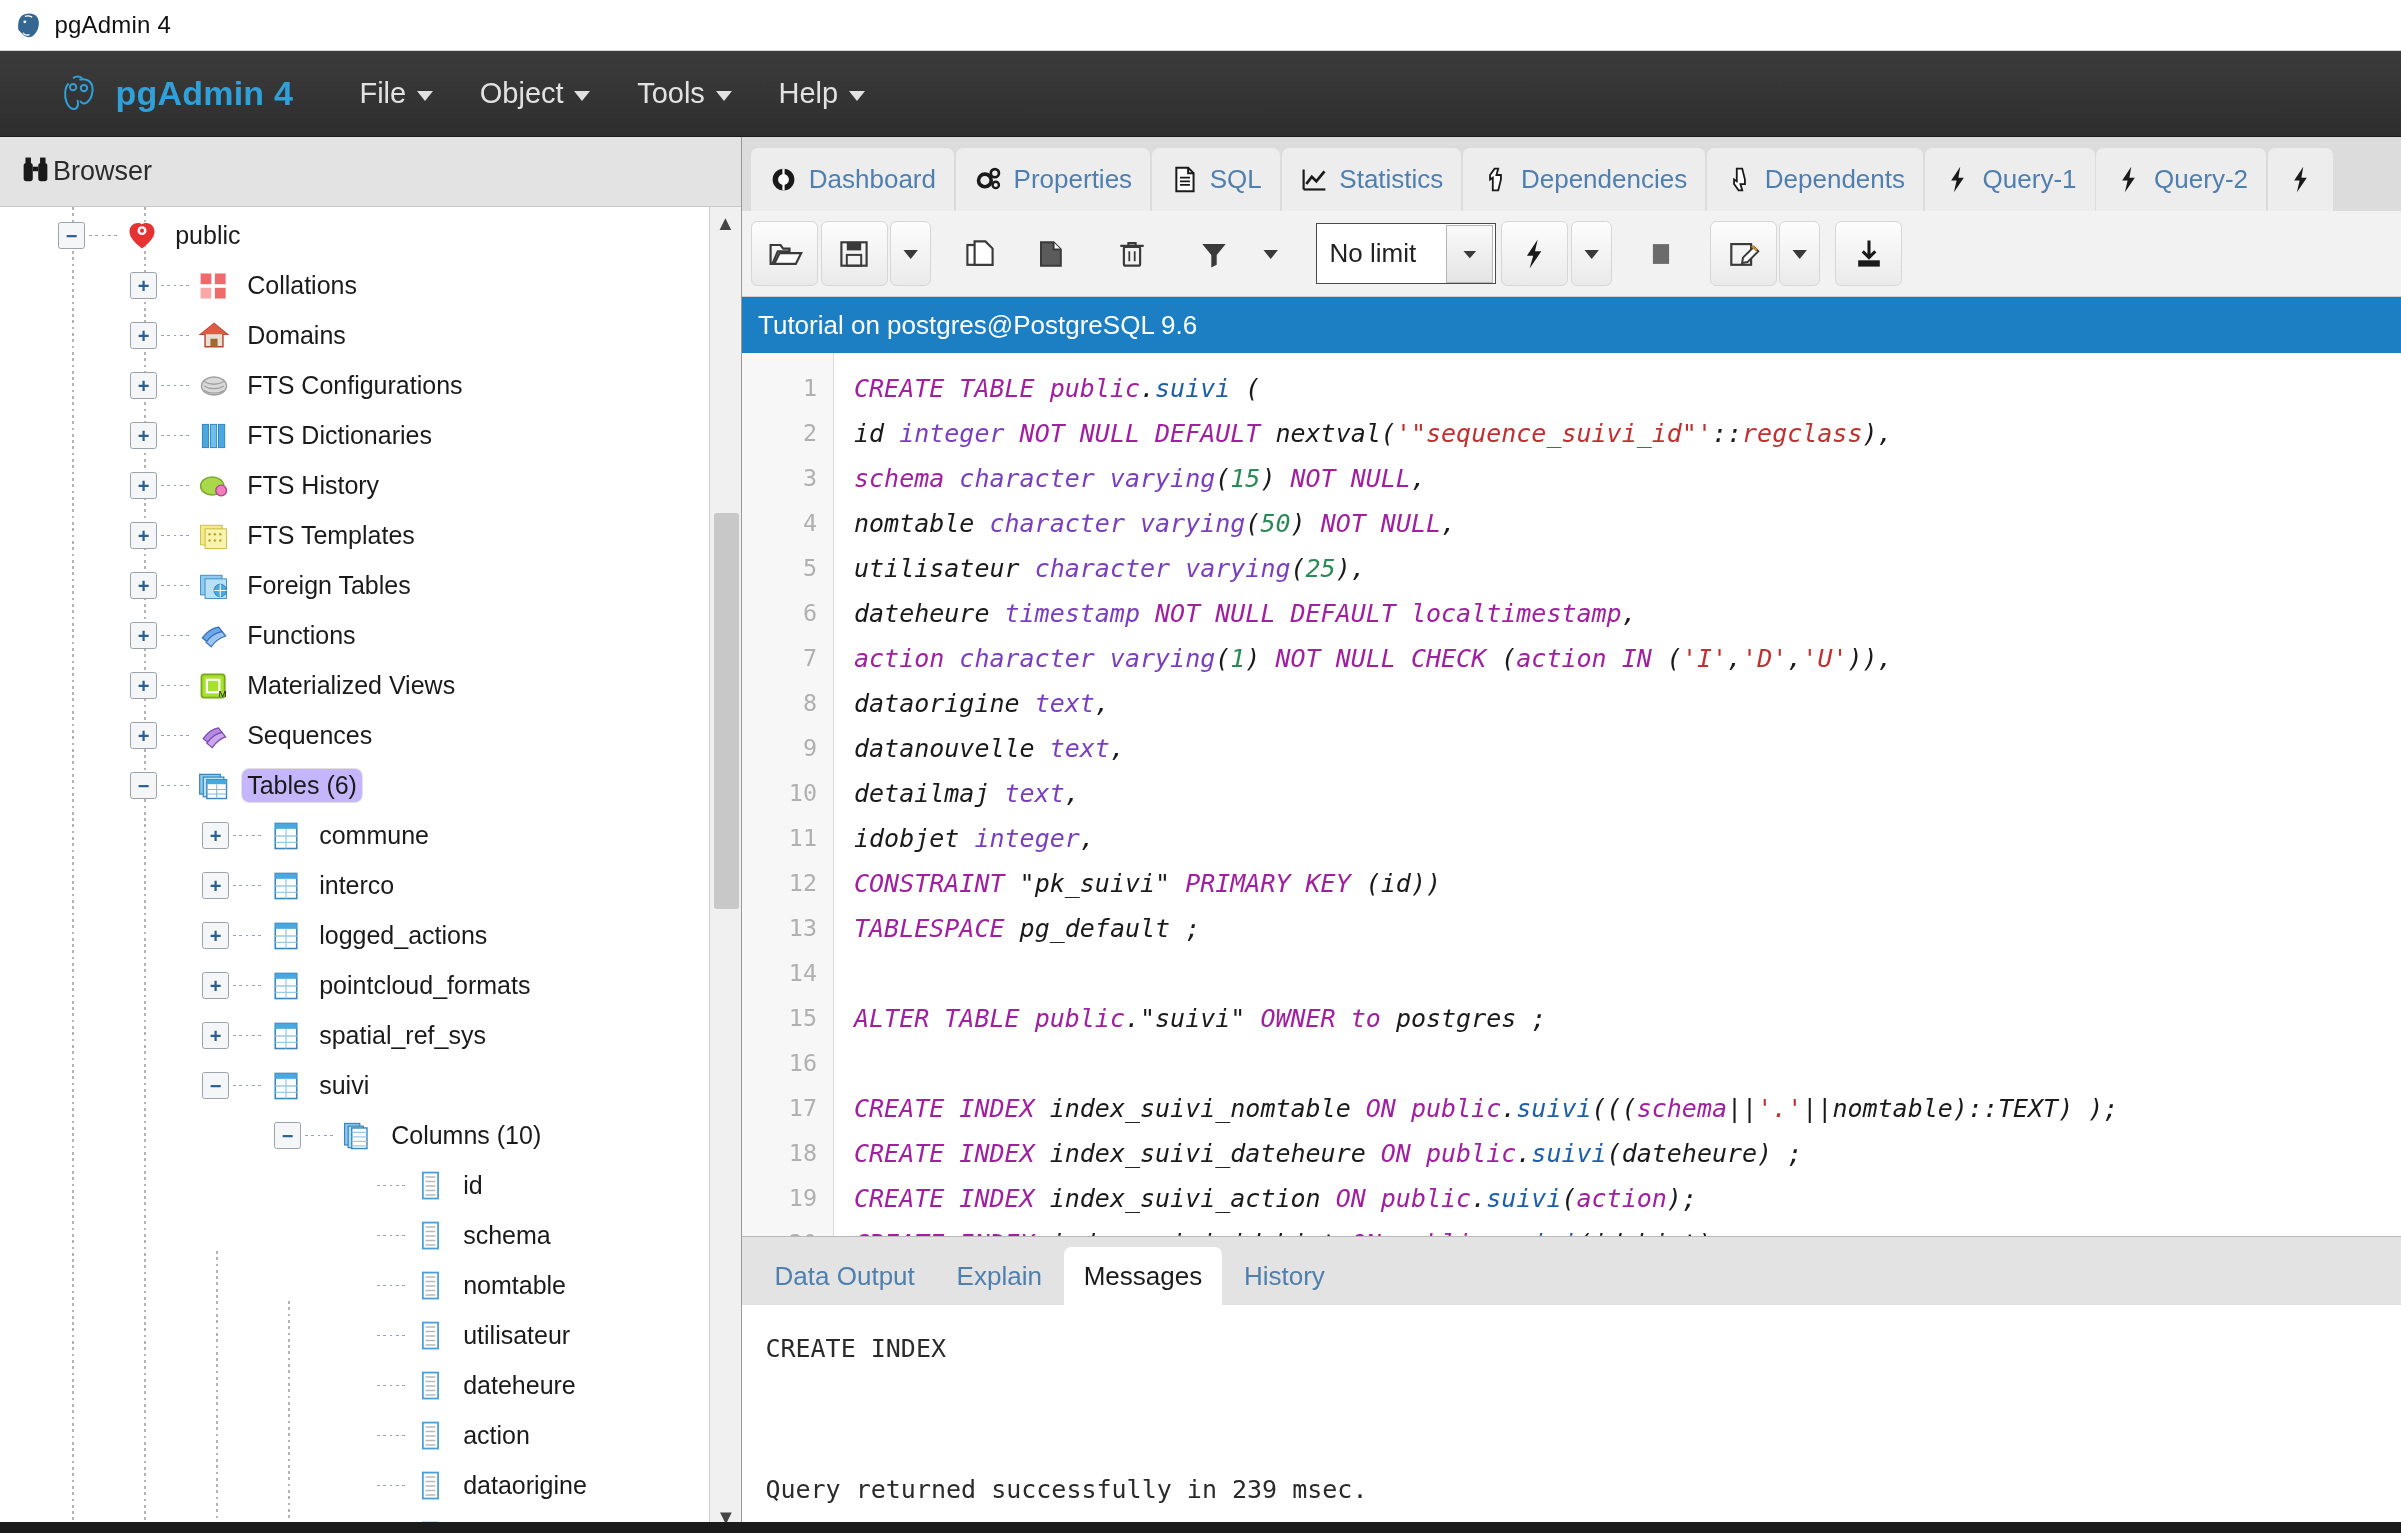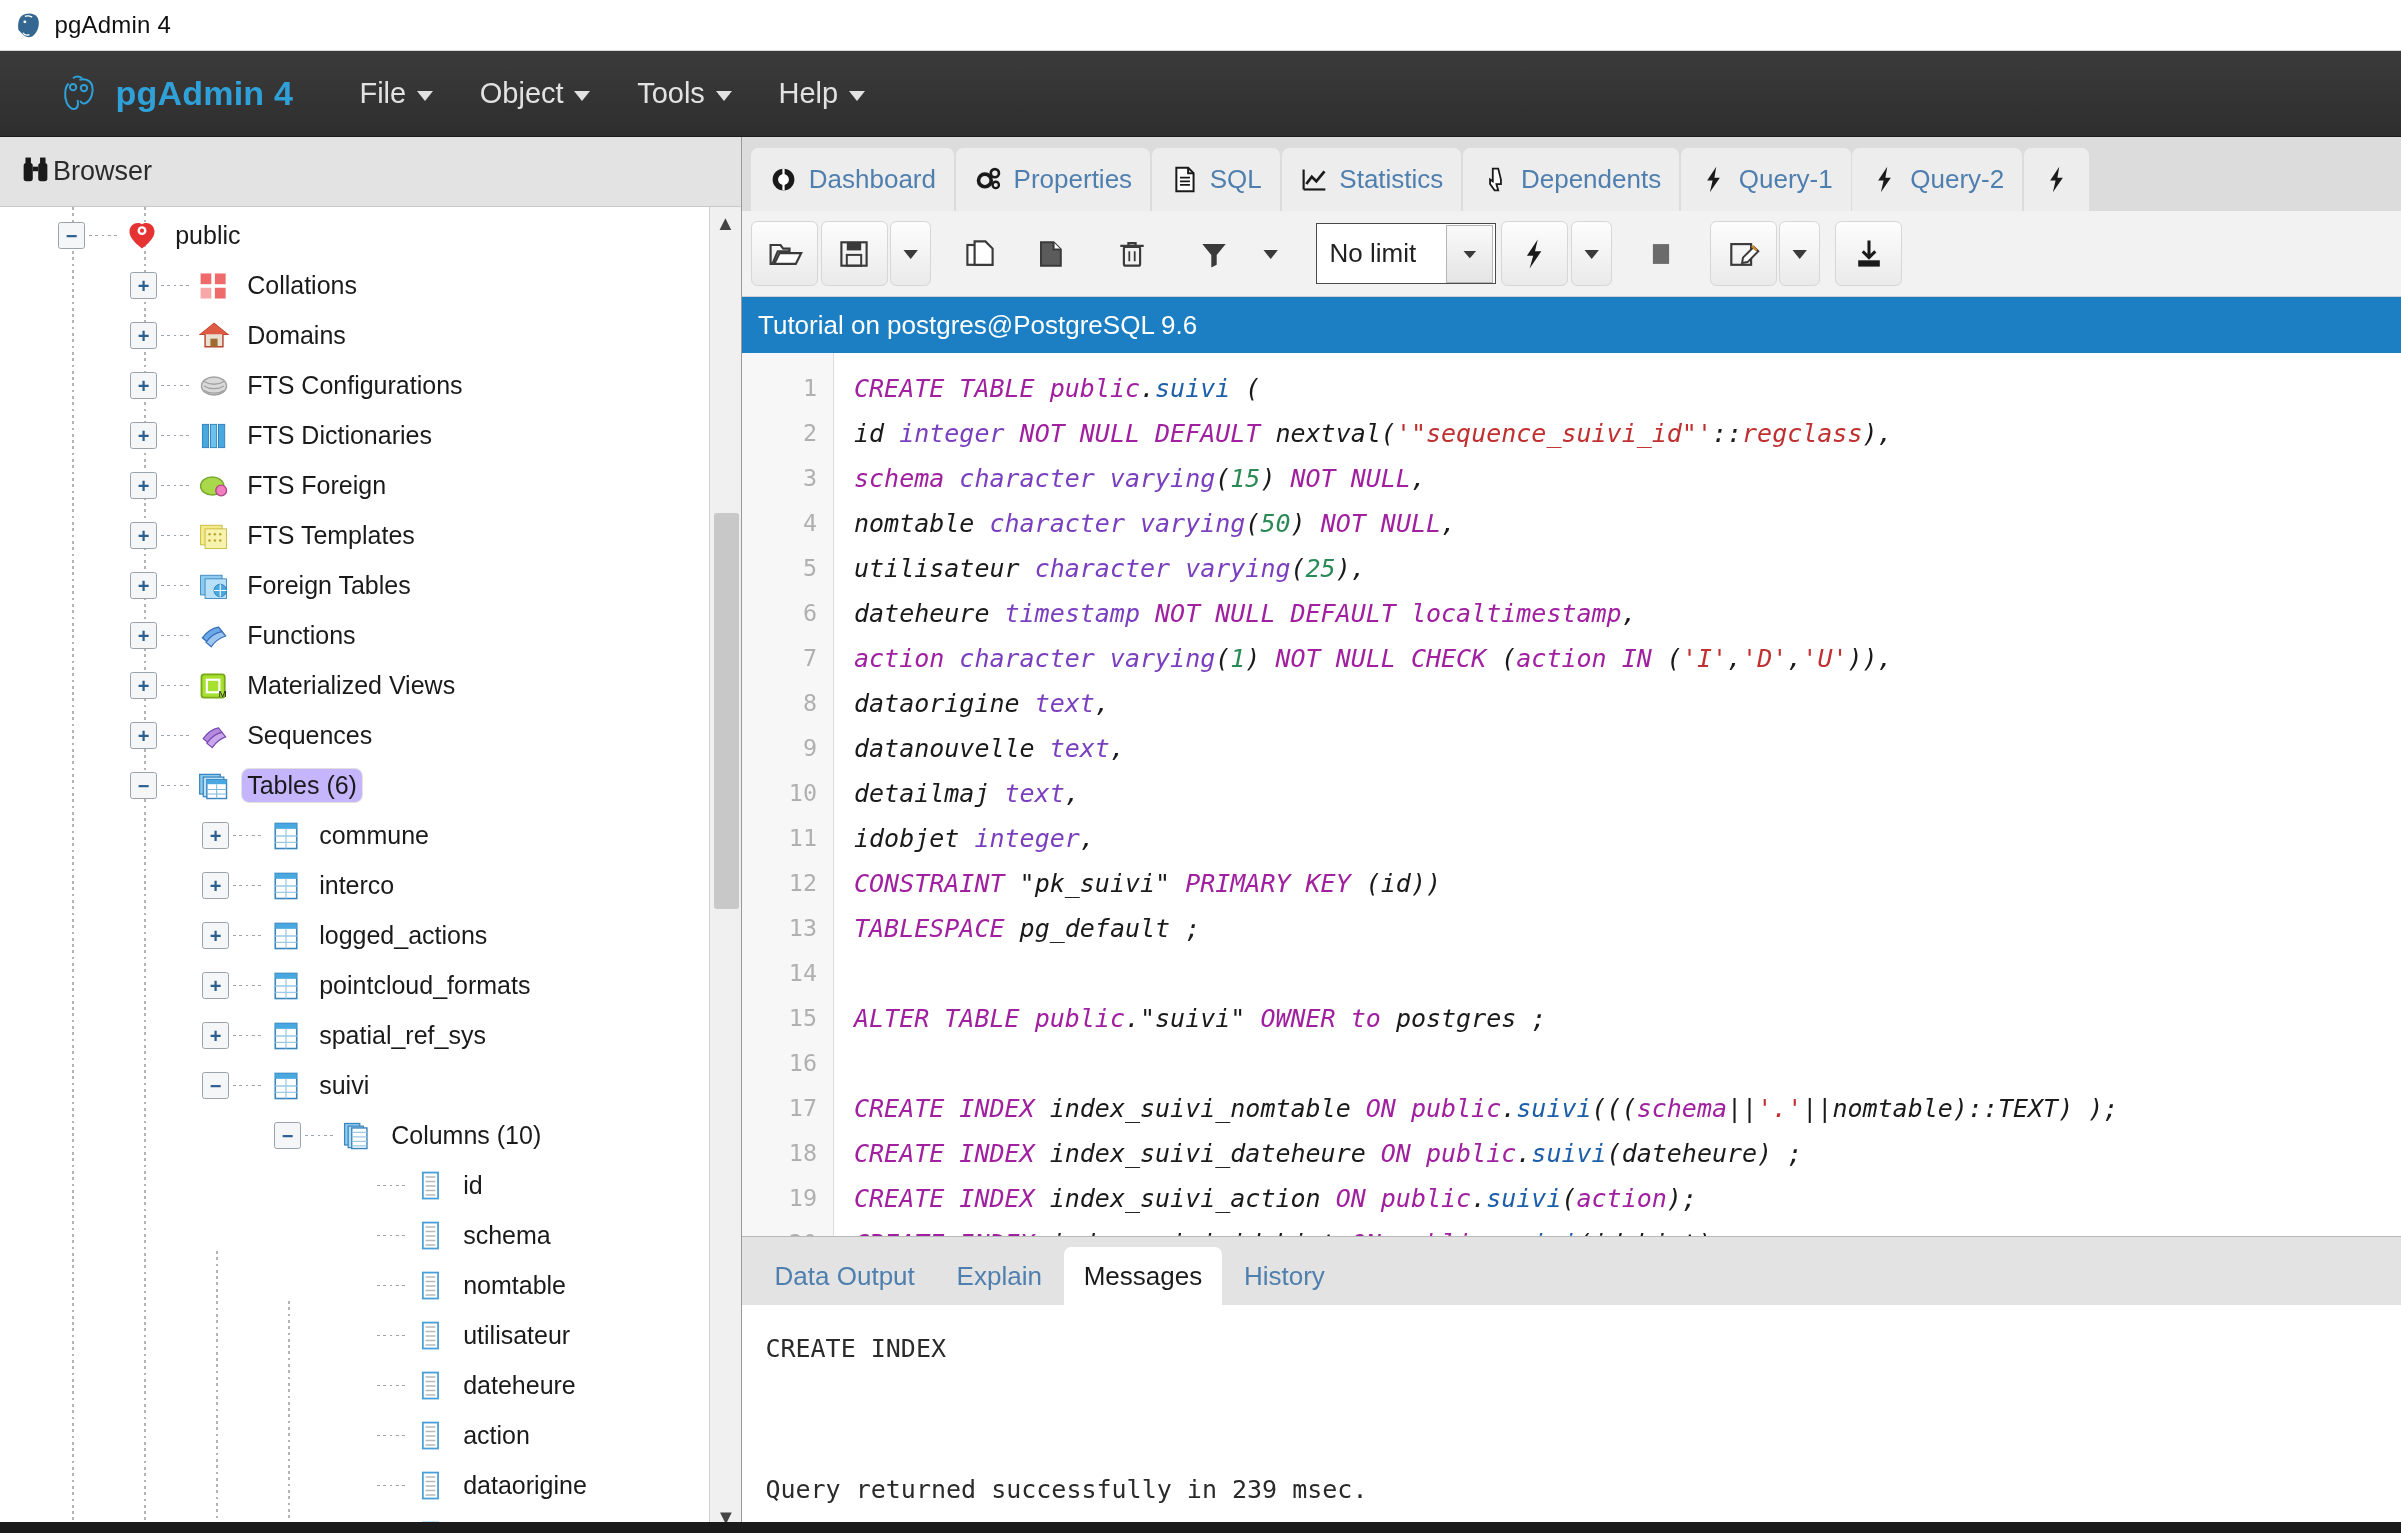--- a/index.html
+++ b/index.html
@@ -341,21 +341,21 @@
             <span class="lbl">FTS Dictionaries</span>
           </div>
           <div class="node">
             <span style="flex: 0 0 auto; width: 130px; height: 0.9px;"></span>
             <span class="toggler">+</span>
             <span class="dots"></span>
             <span class="ticon"><svg width="34" height="34" viewBox="0 0 38 38">
                 <ellipse cx="17" cy="19" rx="13" ry="10" fill="#a9d94a" stroke="#7aa830" stroke-width="1.6"></ellipse>
                 <circle cx="27" cy="24" r="6" fill="#f07ec0" stroke="#b04a88" stroke-width="1.6"></circle>
               </svg></span>
-            <span class="lbl">FTS Foreign</span>
+            <span class="lbl">FTS History</span>
           </div>
           <div class="node">
             <span style="flex: 0 0 auto; width: 130px; height: 0.9px;"></span>
             <span class="toggler">+</span>
             <span class="dots"></span>
             <span class="ticon"><svg width="34" height="34" viewBox="0 0 38 38">
                 <rect x="4" y="7" width="24" height="22" fill="#f3ea8a" stroke="#c8b83a"></rect>
                 <rect x="9" y="11" width="24" height="22" fill="#f7f2ae" stroke="#c8b83a"></rect>
                 <g fill="#b8a830">
                   <circle cx="14" cy="17" r="1.4"></circle>
@@ -638,20 +638,26 @@
             </svg></span>
           <span>SQL</span>
         </div>
         <div class="tab">
           <span class="ticn"><svg width="29" height="29" viewBox="0 0 32 32">
               <path d="M4 27V5" stroke="#1a1a1a" stroke-width="2.4"></path>
               <path d="M4 27h24" stroke="#1a1a1a" stroke-width="2.4"></path>
               <path d="M7 21l6-8 5 5 9-11" fill="none" stroke="#1a1a1a" stroke-width="3"></path>
             </svg></span>
           <span>Statistics</span>
+        </div>
+        <div class="tab">
+          <span class="ticn"><svg width="29" height="29" viewBox="0 0 32 32">
+              <path d="M13 28V14l-3 2v-5l5-7h4l-2 7h5v5l-3 12z" fill="#fff" stroke="#1a1a1a" stroke-width="2"></path>
+            </svg></span>
+          <span>Dependencies</span>
         </div>
         <div class="tab">
           <span class="ticn"><svg width="29" height="29" viewBox="0 0 32 32">
               <path d="M13 4v14l-3-2v5l5 7h4l-2-7h5v-5l-3-12z" fill="#fff" stroke="#1a1a1a" stroke-width="2"></path>
             </svg></span>
           <span>Dependents</span>
         </div>
         <div class="tab">
           <span class="ticn"><svg width="29" height="29" viewBox="0 0 32 32">
               <path d="M19 2l-10 15h6l-3 13 11-16h-6z" fill="#1a1a1a"></path>

